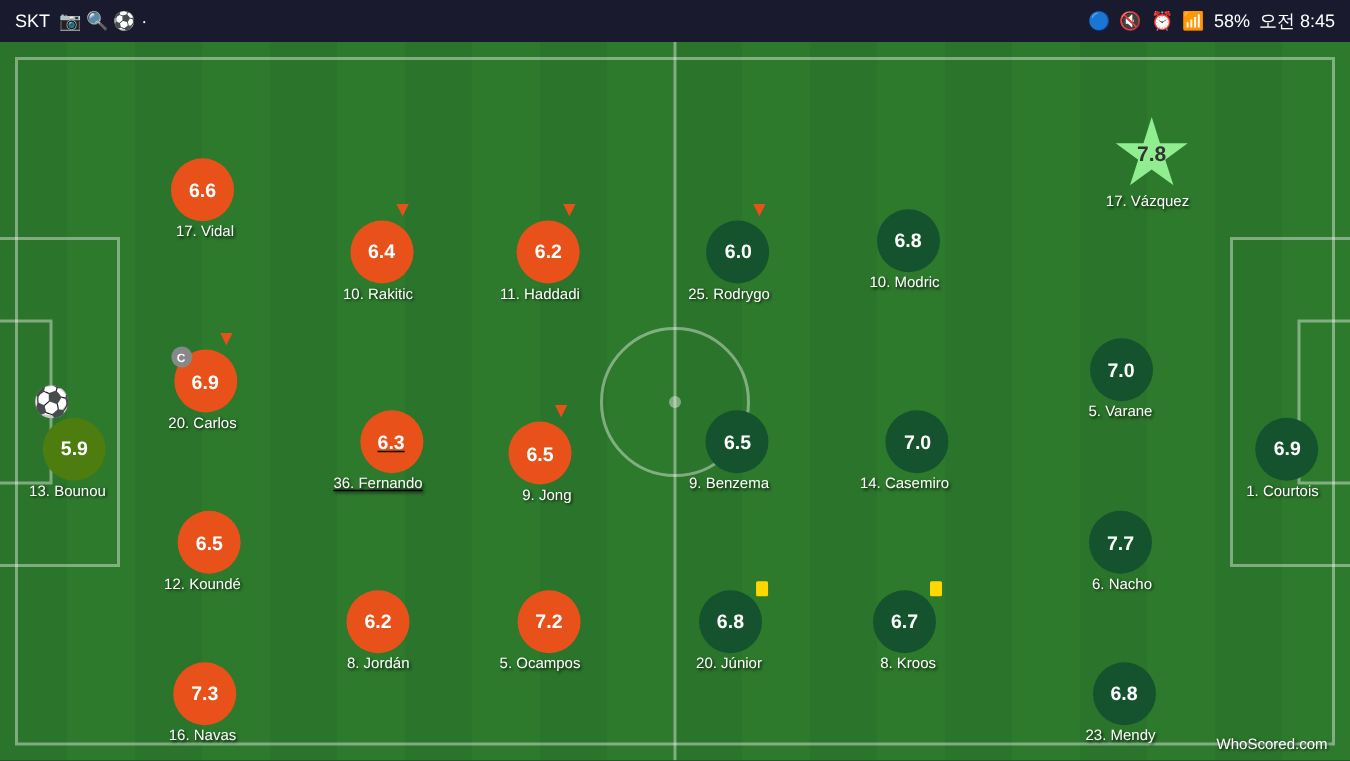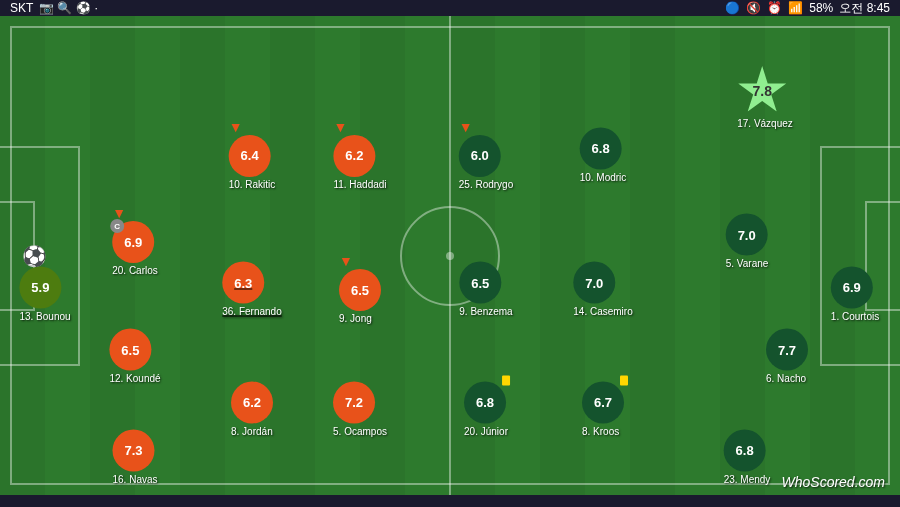--- a/index.html
+++ b/index.html
@@ -8,21 +8,21 @@
       height: 507px;
       font-family: Arial, sans-serif;
       background: #1a1a2e;
       overflow: hidden;
     }
 
     
     .status-bar {
       background: #1a1a2e;
       color: white;
-      height: 16px;
+      height: 28px;
       display: flex;
       align-items: center;
       justify-content: space-between;
       padding: 0 10px;
       font-size: 12px;
     }
     .status-left { display: flex; align-items: center; gap: 6px; }
     .status-right { display: flex; align-items: center; gap: 6px; }
 
     
@@ -131,21 +131,21 @@
       position: absolute;
       top: 10px; left: 10px; right: 10px; bottom: 10px;
       border: 2px solid rgba(255,255,255,0.4);
     }
 
     
     .player {
       position: absolute;
       display: flex;
       flex-direction: column;
-      align-items: flex-start;
+      align-items: flex-end;
       transform: translate(-50%, -50%);
     }
 
     .bubble {
       width: 42px;
       height: 42px;
       border-radius: 50%;
       display: flex;
       align-items: center;
       justify-content: center;
@@ -231,22 +231,21 @@
       font-size: 14px;
       color: #333;
     }
 
     
     .whoscored {
       position: absolute;
       bottom: 5px;
       right: 15px;
       color: white;
-      font-size: 14px;
-      font-style: italic;
+      font-size: 10px;
       text-shadow: 1px 1px 2px rgba(0,0,0,0.8);
     }
 
     
     .ball-icon {
       position: absolute;
       left: 22px;
       top: 50%;
       transform: translateY(-50%);
       font-size: 20px;
@@ -276,20 +275,26 @@
   <div class="center-line"></div>
   <div class="center-circle"></div>
   <div class="center-dot"></div>
   <div class="penalty-box-left"></div>
   <div class="penalty-box-right"></div>
   <div class="goal-box-left"></div>
   <div class="goal-box-right"></div>
 
   <div class="ball-icon">⚽</div>
 
+  <div class="player" style="left:15%;top:22%;">
+    <div class="bubble orange">
+      <span>6.6</span>
+    </div>
+    <div class="player-name">17. Vidal</div>
+  </div>
 
   <div class="player" style="left:15%;top:47%;">
     <div class="arrow-down">▼</div>
     <div class="bubble orange">
       <div class="captain-badge">C</div>
       <span>6.9</span>
     </div>
     <div class="player-name">20. Carlos</div>
   </div>
 
@@ -368,21 +373,21 @@
     <div class="player-name">17. Vázquez</div>
   </div>
 
   <div class="player" style="left:83%;top:47%;">
     <div class="bubble blue">
       <span>7.0</span>
     </div>
     <div class="player-name">5. Varane</div>
   </div>
 
-  <div class="player" style="left:83%;top:71%;margin-left:40px;">
+  <div class="player" style="left:83%;top:71%;">
     <div class="bubble blue">
       <span>7.7</span>
     </div>
     <div class="player-name">6. Nacho</div>
   </div>
 
   <div class="player" style="left:83%;top:92%;">
     <div class="bubble blue">
       <span>6.8</span>
     </div>

